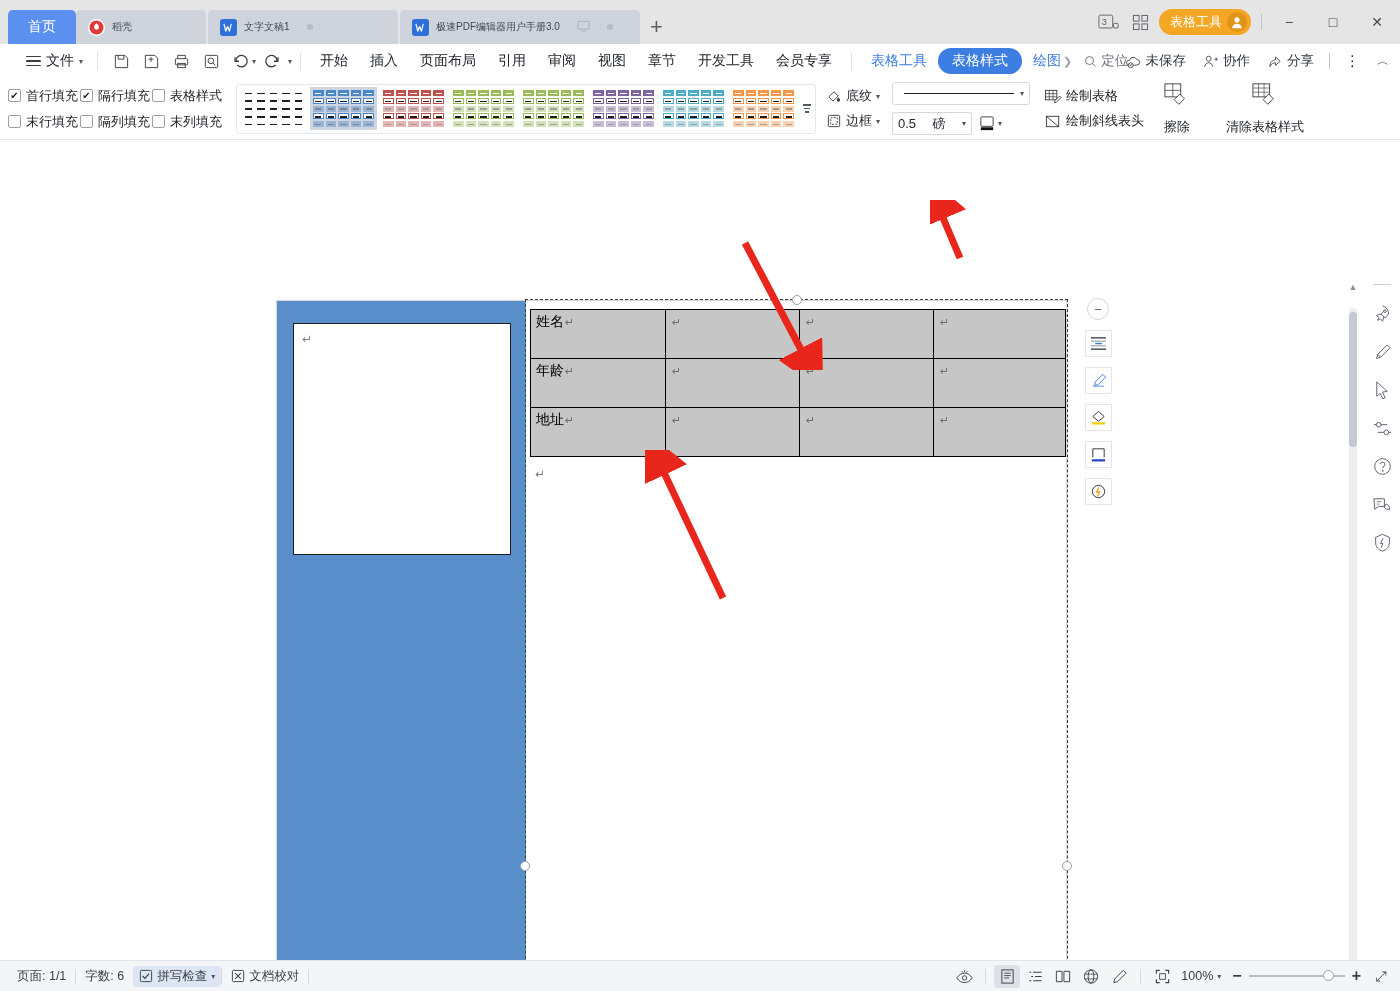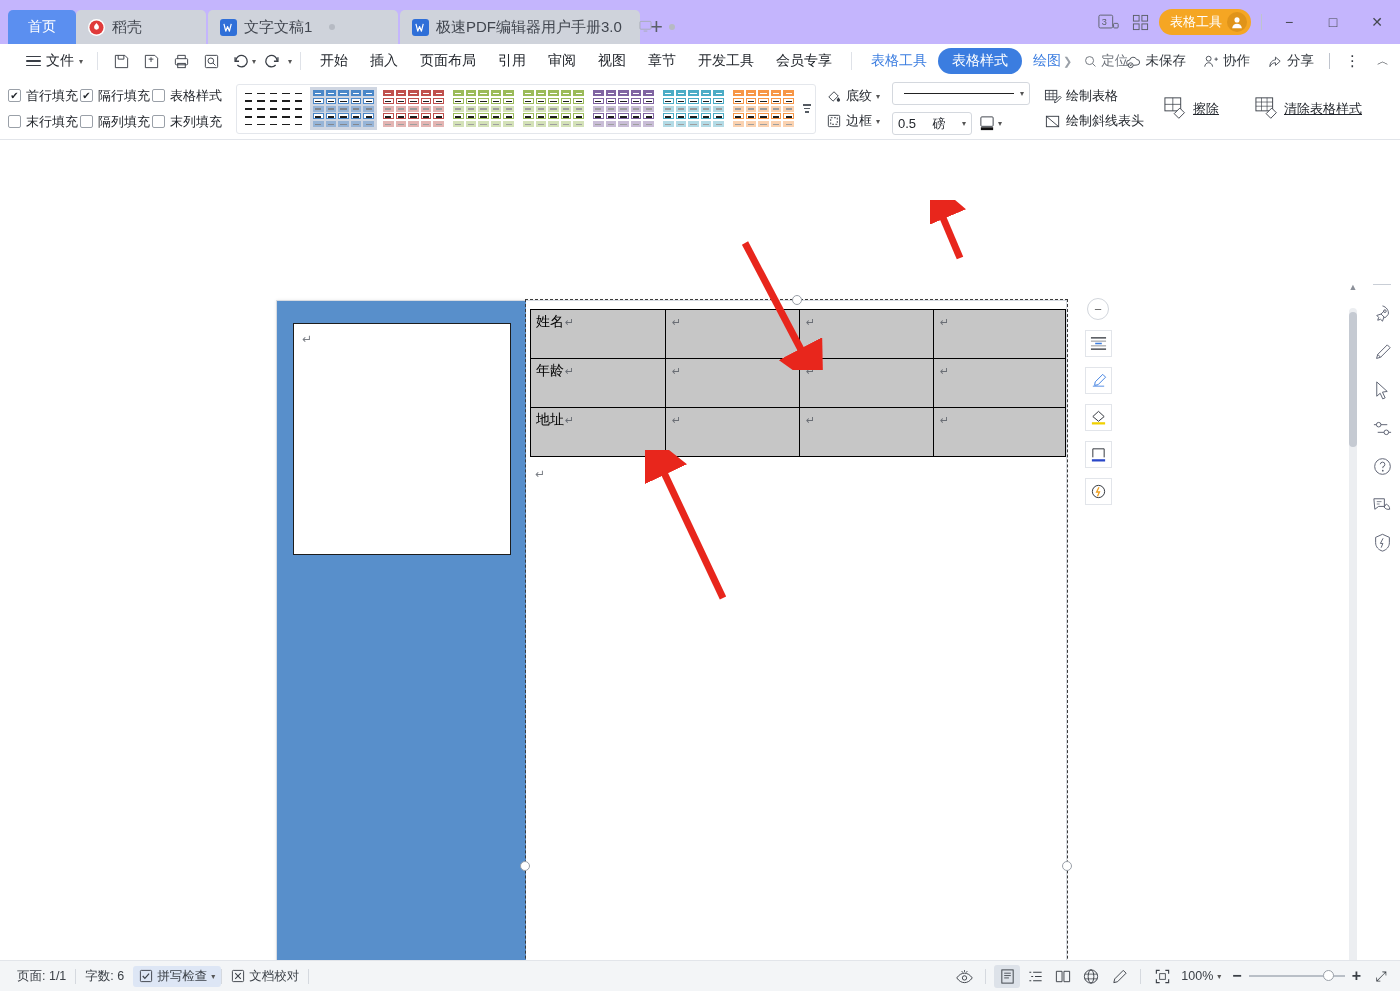--- a/index.html
+++ b/index.html
@@ -6,26 +6,26 @@
   html, body {
     width: 1400px; height: 991px;
     font-family: "Liberation Sans", "DejaVu Sans", sans-serif;
     background: #fff; overflow: hidden;
     -webkit-font-smoothing: antialiased;
   }
   #app { position: relative; width: 1400px; height: 991px; }
 
   
   .tabbar {
-    height: 44px; background: #c4b5fd; display: flex; align-items: flex-end;
+    height: 44px; background: #e5e5e5; display: flex; align-items: flex-end;
     position: relative; padding-left: 8px;
   }
   .tab {
     height: 34px; display: flex; align-items: center; gap: 7px;
-    padding: 0 12px; border-radius: 5px 5px 0 0; font-size: 15px;
+    padding: 0 12px; border-radius: 5px 5px 0 0; font-size: 10px;
     color: #41464f; position: relative; cursor: default; white-space: nowrap;
   }
   .tab.home { background: #5b8ff0; color: #fff; width: 68px; justify-content: center; font-size: 14px; }
   .tab.inactive { background: #cfd3db; margin-right: 2px; }
   .tab.active { background: #ffffff; color: #1a1a1a; }
   .tab .tabicon { width: 17px; height: 17px; border-radius: 3px; flex: none;
     display: flex; align-items: center; justify-content: center; font-size: 11px; color: #fff; }
   .tabicon.wps { background: #2f6fd8; }
   .tabicon.daoke { background: #fff; color: #e03a3a; font-size: 15px; border-radius: 50%; }
   .tab .dot { width: 6px; height: 6px; border-radius: 50%; background: #b6bac3; margin-left: 10px; flex:none;}
@@ -87,22 +87,22 @@
              gap: 2px; height: 44px; cursor: pointer; color: #4a4f57;}
   .galdrop i { display: block; width: 8px; height: 1.4px; background: #555b63; }
 
   .rgroup { display: flex; flex-direction: column; gap: 7px; margin-left: 10px; }
   .rbtn { display: flex; align-items: center; gap: 4px; font-size: 13px; color: #22262c; cursor: pointer; white-space: nowrap;}
   .caret { font-size: 8px; color: #555; }
   .combo { border: 1px solid #d4d8de; border-radius: 3px; height: 23px; display: flex; align-items: center;
            padding: 0 5px; background: #fff; cursor: pointer; }
   .linepreview { width: 115px; height: 1px; background: #222; margin: 0 6px;}
   .pts { font-size: 13px; color: #22262c; }
-  .rbig { display: flex; align-items: center; gap: 1px; font-size: 13px;
-          color: #22262c; padding: 2px 8px; cursor: pointer; text-decoration: underline;}
+  .rbig { display: flex; flex-direction: column; align-items: center; gap: 10px; font-size: 13px;
+          color: #22262c; padding: 2px 8px; cursor: pointer;}
 
   
   .workarea { position: relative; height: 815px; background: #fff; }
   .page {
     position: absolute; left: 276px; top: 160px; width: 791px; height: 803px;
     background: #fff; border: 1px solid #d8dce2; box-shadow: 0 0 3px rgba(0,0,0,.08);
   }
   .bluefill { position: absolute; left: 0; top: 0; width: 249px; height: 803px; background: #588fcb; }
   .innerwhite { position: absolute; left: 16px; top: 22px; width: 218px; height: 232px; background: #fff; border: 1px solid #1d1d1d;}
   .pilcrow { position: absolute; font-size: 12px; color: #7b7f86; font-family: "DejaVu Sans", sans-serif; }

